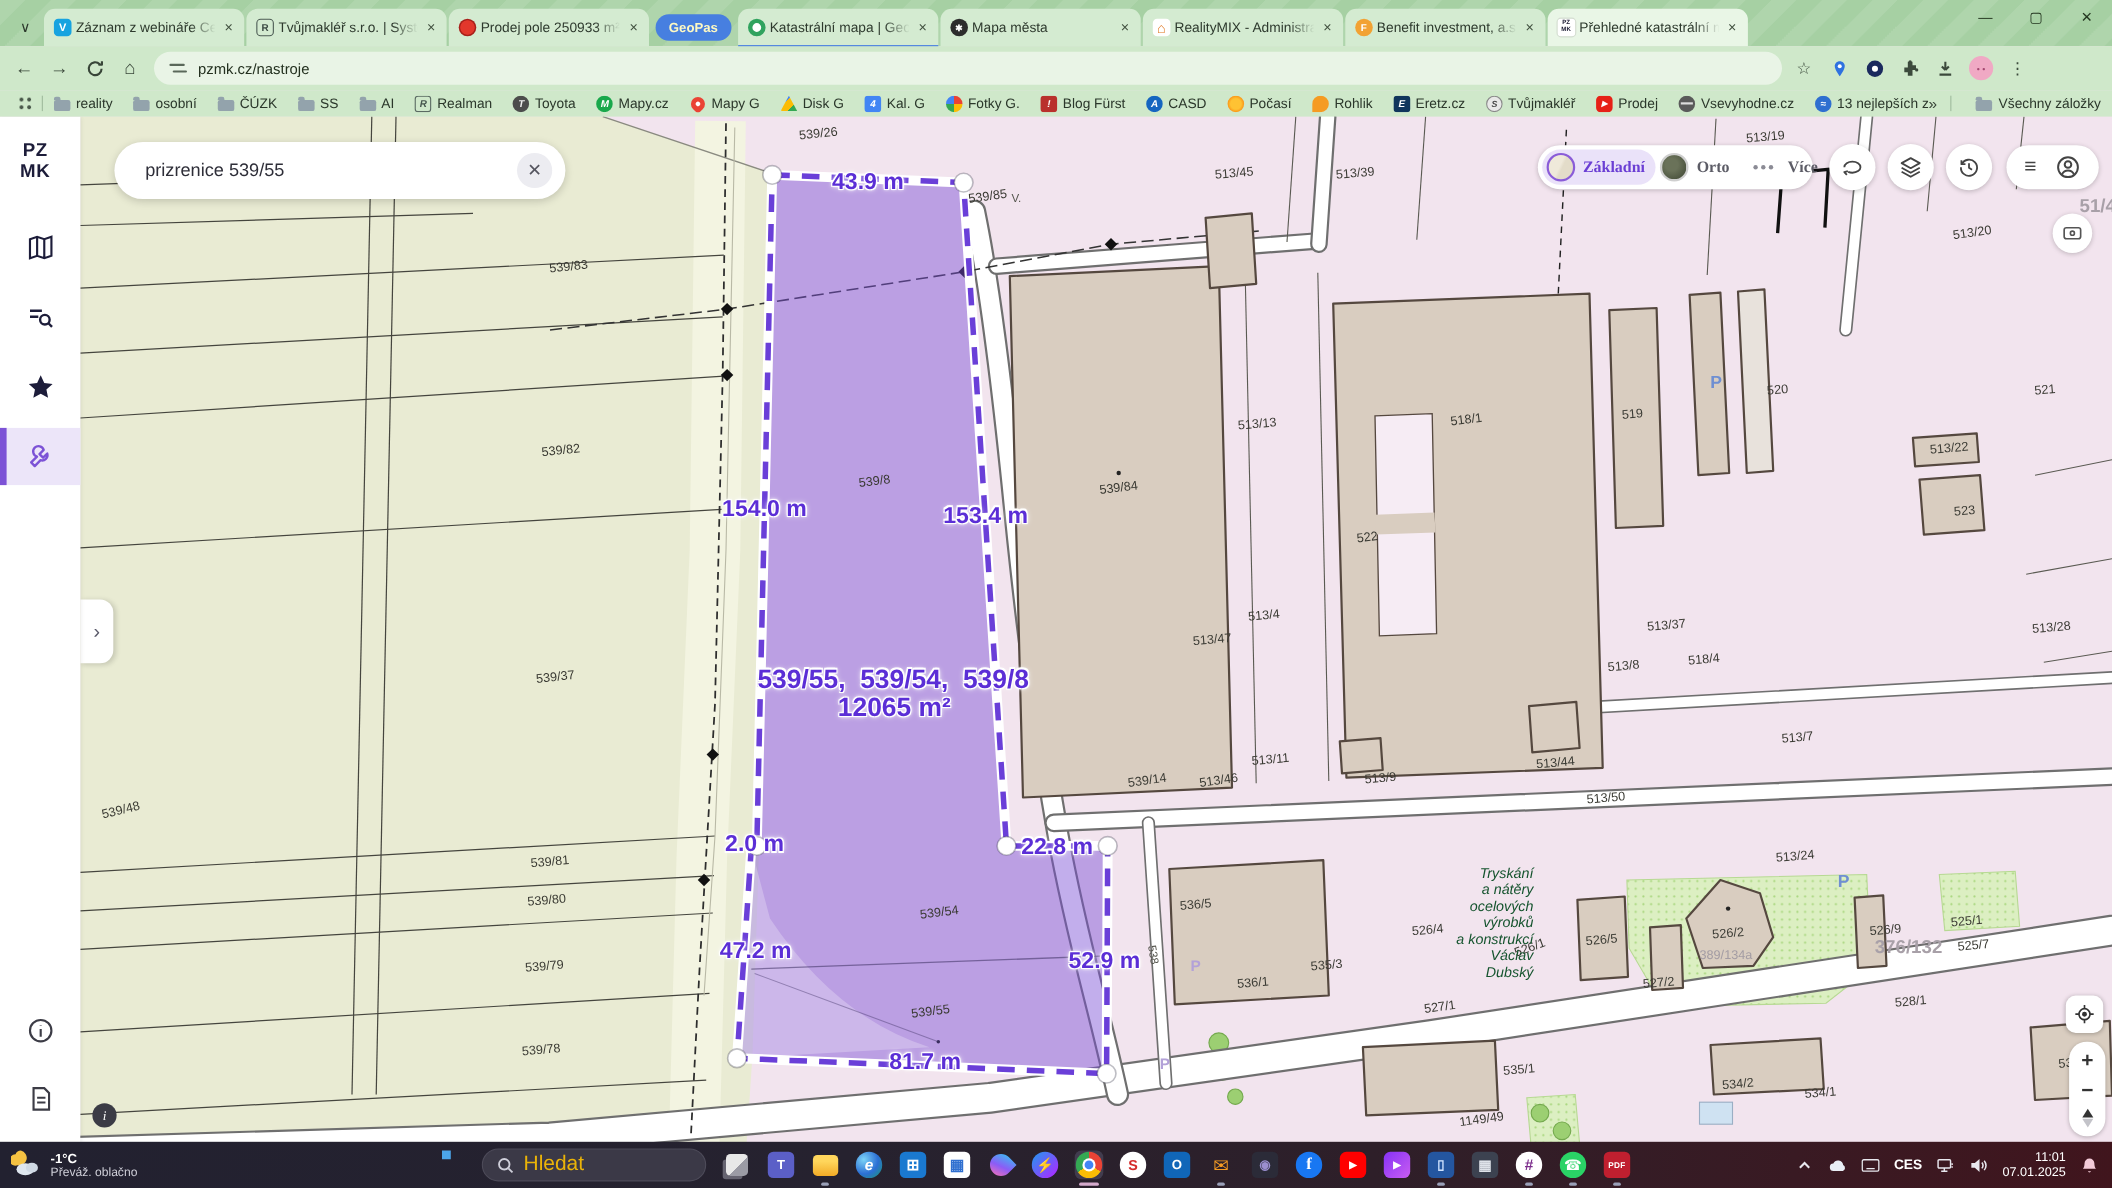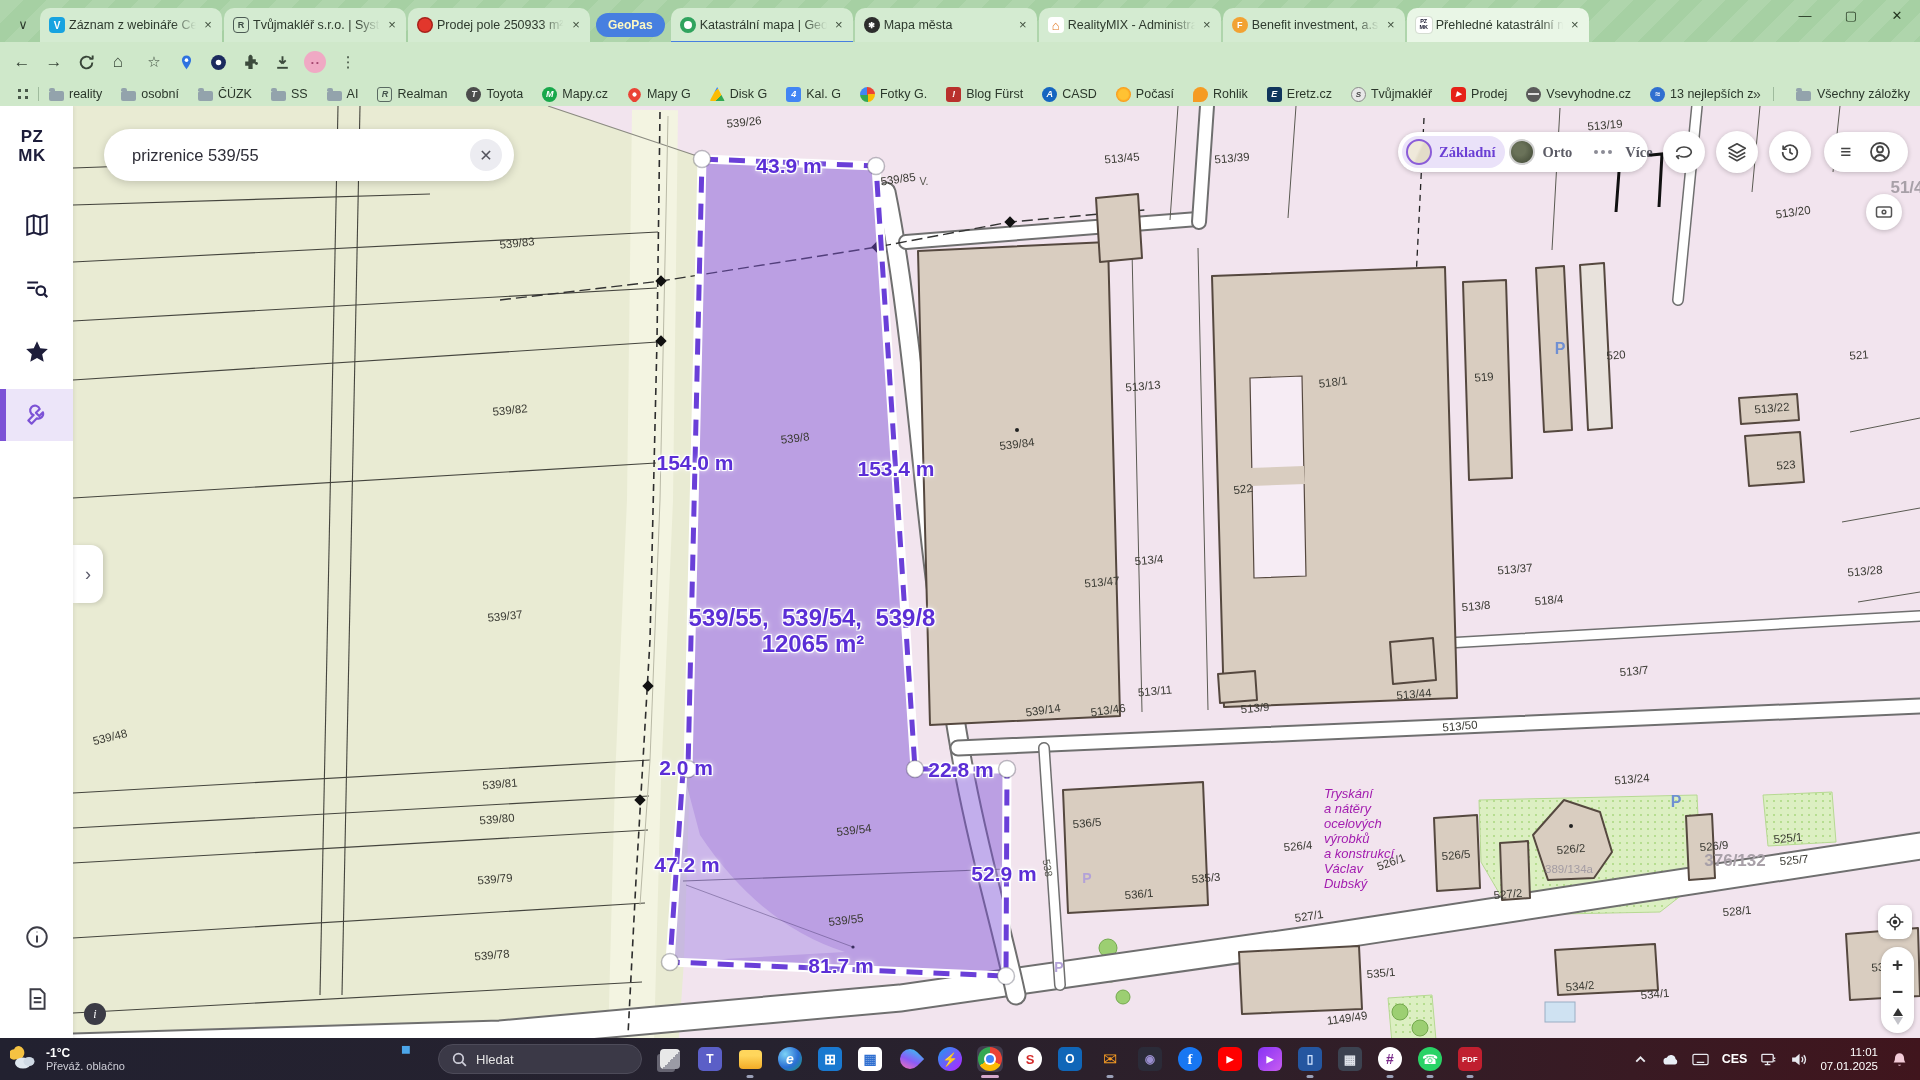--- a/index.html
+++ b/index.html
@@ -87,22 +87,22 @@
   .labels { position:absolute; inset:0; z-index:3; pointer-events:none; }
   .plabel { position:absolute; transform:translate(-50%,-50%); font-size:11.5px; color:#3a3a33; white-space:nowrap; }
   .plabel.gray { color:#a39ca3; }
   .plabel.gray-big { color:#a8a0a8; font-size:17px; font-weight:700; }
   .plabel.mark { color:#55554d; font-size:10.5px; }
   .plabel.p-blue { color:#6f8fd2; font-size:16px; font-weight:700; }
   .plabel.p-lilac { color:#b3a2d8; font-size:14px; font-weight:700; }
   .mlabel { position:absolute; transform:translate(-50%,-50%); font-size:21px; font-weight:800; color:#5b2ed6; white-space:pre;
     text-shadow:0 0 3px #fff,0 0 3px #fff,1px 1px 0 #fff,-1px -1px 0 #fff,1px -1px 0 #fff,-1px 1px 0 #fff,0 0 6px #fff; }
   .mlabel.big { font-size:24px; }
-  .areanote { position:absolute; left:1359px; top:786px; transform:translateX(-50%); text-align:left;
-    font-style:italic; font-size:13px; line-height:1.16; color:#a21caf; }
+  .areanote { position:absolute; left:1359px; top:786px; transform:translateX(-50%); text-align:right;
+    font-style:italic; font-size:13px; line-height:1.16; color:#14532d; }
 
   
   .sidebar { position:absolute; left:0; top:106px; bottom:0; width:73px; background:#fff; z-index:20; box-shadow:1px 0 4px rgba(0,0,0,.08); }
   .logo { position:absolute; left:0; top:22px; width:64px; text-align:center; font-weight:900; font-size:17px; line-height:1.1; color:#1d1d3a; letter-spacing:.5px; }
   .sbitem { position:absolute; left:0; width:73px; height:52px; display:flex; align-items:center; justify-content:center; }
   .sbitem.active { background:#ece5f9; }
   .sbitem.active::before { content:""; position:absolute; left:0; top:0; bottom:0; width:6px; background:#7c52d6; }
   .sbitem svg { width:26px; height:26px; }
   .expander { position:absolute; left:73px; top:545px; width:30px; height:58px; background:#fff; border-radius:0 12px 12px 0;
     box-shadow:2px 1px 5px rgba(0,0,0,.15); display:flex; align-items:center; justify-content:center; color:#5a5a6a; font-size:18px; z-index:19; }
@@ -141,21 +141,21 @@
     background:linear-gradient(90deg,#222130 0%,#26222f 40%,#2e1f29 65%,#391a23 85%,#40151d 100%);
     display:flex; align-items:center; color:#fff; }
   .weather { display:flex; align-items:center; gap:8px; margin-left:10px; }
   .wtxt .t1 { font-size:12px; font-weight:700; }
   .wtxt .t2 { font-size:11px; color:#cfcfd8; }
   .centericons { position:absolute; left:398px; display:flex; align-items:center; height:42px; }
   .startbtn { width:34px; height:34px; display:flex; align-items:center; justify-content:center; margin-right:6px; }
   .startbtn i { width:19px; height:19px; background:
      conic-gradient(#4ca6ea 0 360deg); clip-path:polygon(0 0,46% 0,46% 46%,0 46%); box-shadow:10px 0 0 #4ca6ea, 0 10px 0 #4ca6ea, 10px 10px 0 #4ca6ea; transform:translate(-5px,-5px) scale(.92); }
   .tsearch { width:204px; height:30px; border-radius:15px; background:#3b3947; border:1px solid #4d4b59; display:flex; align-items:center; gap:8px; padding:0 12px; margin-right:8px; }
-  .tsearch span { font-size:13px; color:#e5e5e5; }
+  .tsearch span { font-size:19px; color:#eab308; }
   .tbi { width:26px; height:26px; margin:0 7px; position:relative; display:flex; align-items:center; justify-content:center; }
   .tbi .tgl { width:24px; height:24px; display:flex; align-items:center; justify-content:center; font-size:12px; font-weight:700; }
   .tbi.running::after { content:""; position:absolute; bottom:-6px; left:50%; transform:translateX(-50%); width:7px; height:3px; border-radius:2px; background:#9aa0b8; }
   .tbi.active { background:#413c4e; border-radius:6px; }
   .tbi.active::after { width:18px; background:#d4a9cb; }
   .taskview .tgl { background:linear-gradient(135deg,#e8e8e8 55%,#9b9ba5 55%); border-radius:4px; width:20px; height:20px; box-shadow:-4px 4px 0 -1px #666471; }
   .teams .tgl { background:#5b5fc7; border-radius:5px; color:#fff; }
   .explorer .tgl { background:linear-gradient(#ffd65c 30%,#f2ab26); border-radius:4px; width:23px; height:19px; }
   .edge .tgl { background:radial-gradient(circle at 30% 30%,#7cd3f7 0%,#2b6fd4 55%,#1b9a6c 100%); border-radius:50%; color:#fff; font-style:italic; font-size:14px; }
   .store .tgl { background:#1a79d0; border-radius:5px; color:#fff; font-size:14px; }
@@ -466,20 +466,24 @@
   <div class="toolbar">
     <div class="navbtn" style="margin-left:6px">←</div>
     <div class="navbtn">→</div>
     <div class="navbtn">
       <svg class="ti" viewBox="0 0 16 16" fill="none" stroke="#384538" stroke-width="1.8">
           <path d="M13.5 8a5.5 5.5 0 1 1-1.6-3.9"></path>
           <path d="M13.8 1.5v3h-3" stroke-linejoin="round"></path>
         </svg>
     </div>
     <div class="navbtn">⌂</div>
+    <div class="addr">
+      <span class="tune-ic"></span>
+      <span class="url">pzmk.cz/nastroje</span>
+    </div>
     <div class="tbicons">
       <span class="tbic">☆</span>
       <span class="tbic">
         <svg class="ti" viewBox="0 0 16 16">
             <path d="M8 1.5c-2.5 0-4.3 1.9-4.3 4.2C3.7 8.9 8 14.5 8 14.5s4.3-5.6 4.3-8.8C12.3 3.4 10.5 1.5 8 1.5z" fill="#2f72e0"></path>
             <circle cx="8" cy="5.8" r="1.7" fill="#fff"></circle>
           </svg>
       </span>
       <span class="tbic">
         <svg class="ti" viewBox="0 0 16 16">

